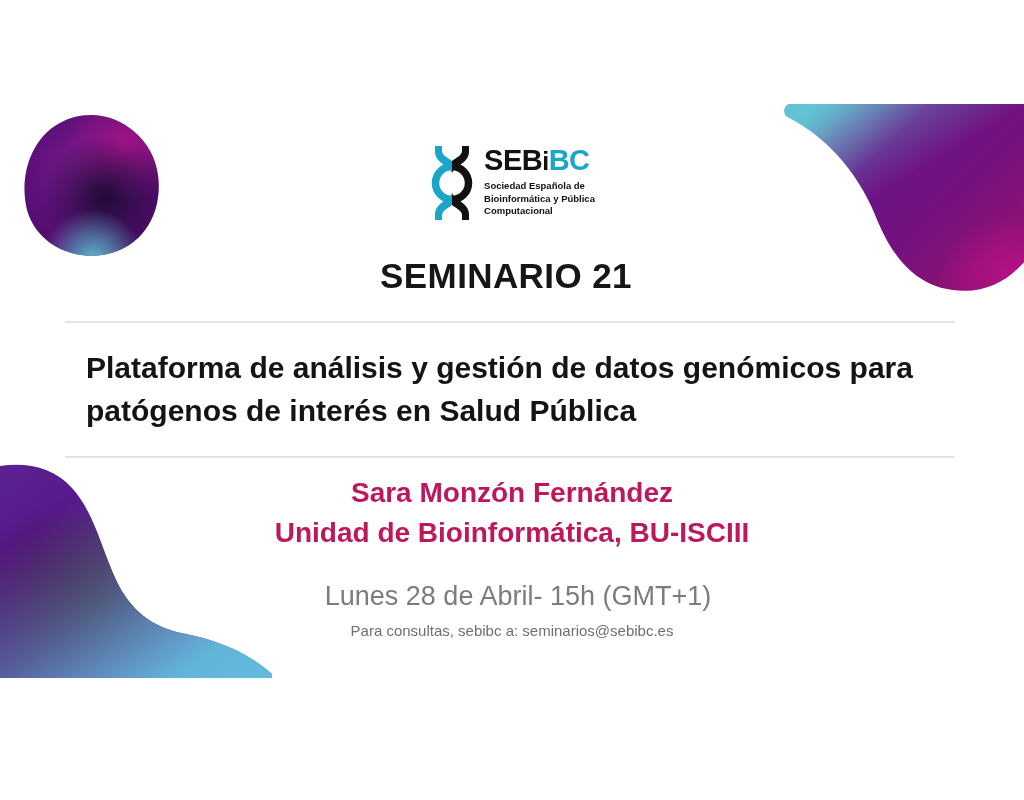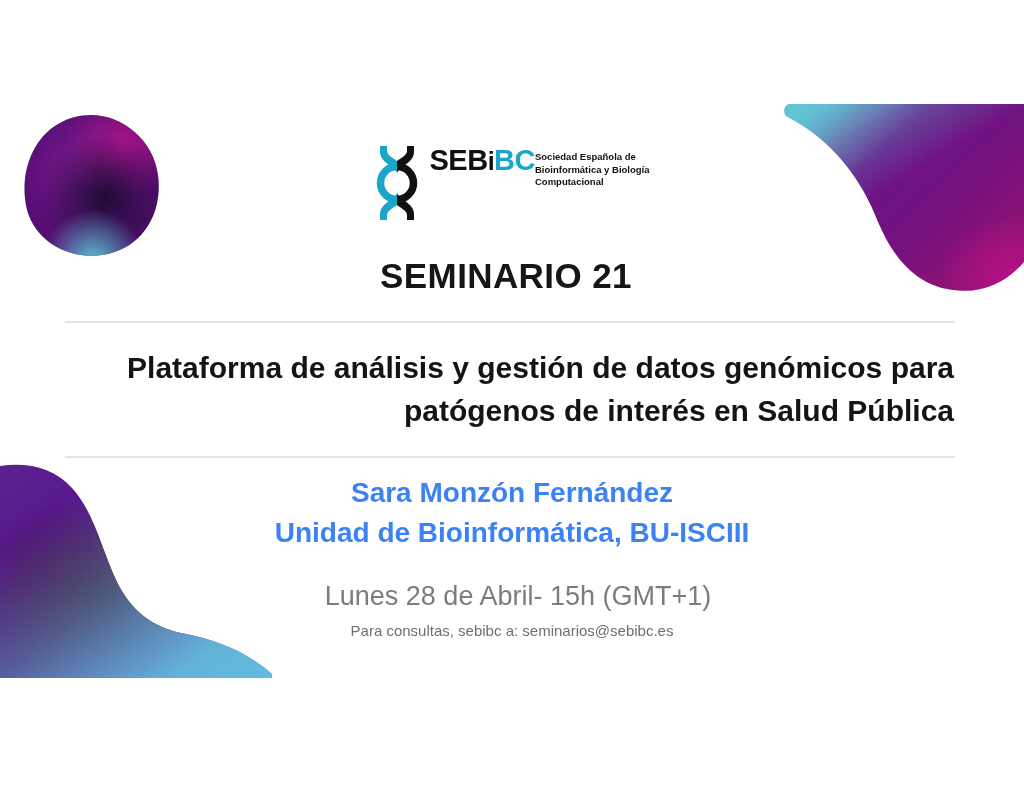--- a/index.html
+++ b/index.html
@@ -49,21 +49,21 @@
     gap: 9px;
   }
   .logo-mark {
     width: 46px;
     height: 74px;
     flex: 0 0 auto;
     margin-top: 4px;
   }
   .logo-text-col {
     display: flex;
-    flex-direction: row;
+    flex-direction: column;
     line-height: 1;
     padding-top: 4px;
   }
   .logo-wordmark {
     font-family: "Liberation Sans", sans-serif;
     font-weight: bold;
     font-size: 29px;
     letter-spacing: -0.5px;
     color: #111111;
     line-height: 1;
@@ -103,39 +103,39 @@
     background: #e4e4e4;
   }
   #rule-top    { top: 321px; }
   #rule-bottom { top: 456px; }
 
   .talk-title {
     position: absolute;
     left: 86px;
     right: 70px;
     top: 347px;
-    text-align: right;
+    text-align: left;
     font-family: "Liberation Sans", sans-serif;
     font-weight: bold;
     font-size: 30px;
     line-height: 1.42;
     color: #141414;
   }
 
   .speaker-block {
     position: absolute;
     left: 0;
     right: 0;
     top: 473px;
     text-align: center;
     font-family: "Liberation Sans", sans-serif;
     font-weight: bold;
     font-size: 28px;
     line-height: 1.42;
-    color: #3b82f6;
+    color: #be185d;
   }
 
   .datetime {
     position: absolute;
     left: 12px;
     right: 0;
     top: 581px;
     text-align: center;
     font-family: "Liberation Sans", sans-serif;
     font-size: 27px;
@@ -279,21 +279,21 @@
           <use href="#helix-shape"></use>
         </g>
         <g clip-path="url(#logo-right-half)" color="#111111" fill="#111111">
           <use href="#helix-shape"></use>
         </g>
       </svg>
 
       <div class="logo-text-col">
         <div class="logo-wordmark"><span class="wm-seb">SEB</span><span class="wm-i">i</span><span class="wm-bc">BC</span></div>
         <div class="logo-tagline">Sociedad Española de
-Bioinformática y Biología
+Bioinformática y Pública
 Computacional</div>
       </div>
     </div>
   </div>
 
   <div class="seminar-title">SEMINARIO 21</div>
 
   <div class="rule" id="rule-top"></div>
 
   <div class="talk-title">Plataforma de análisis y gestión de datos genómicos para patógenos de interés en Salud Pública</div>

